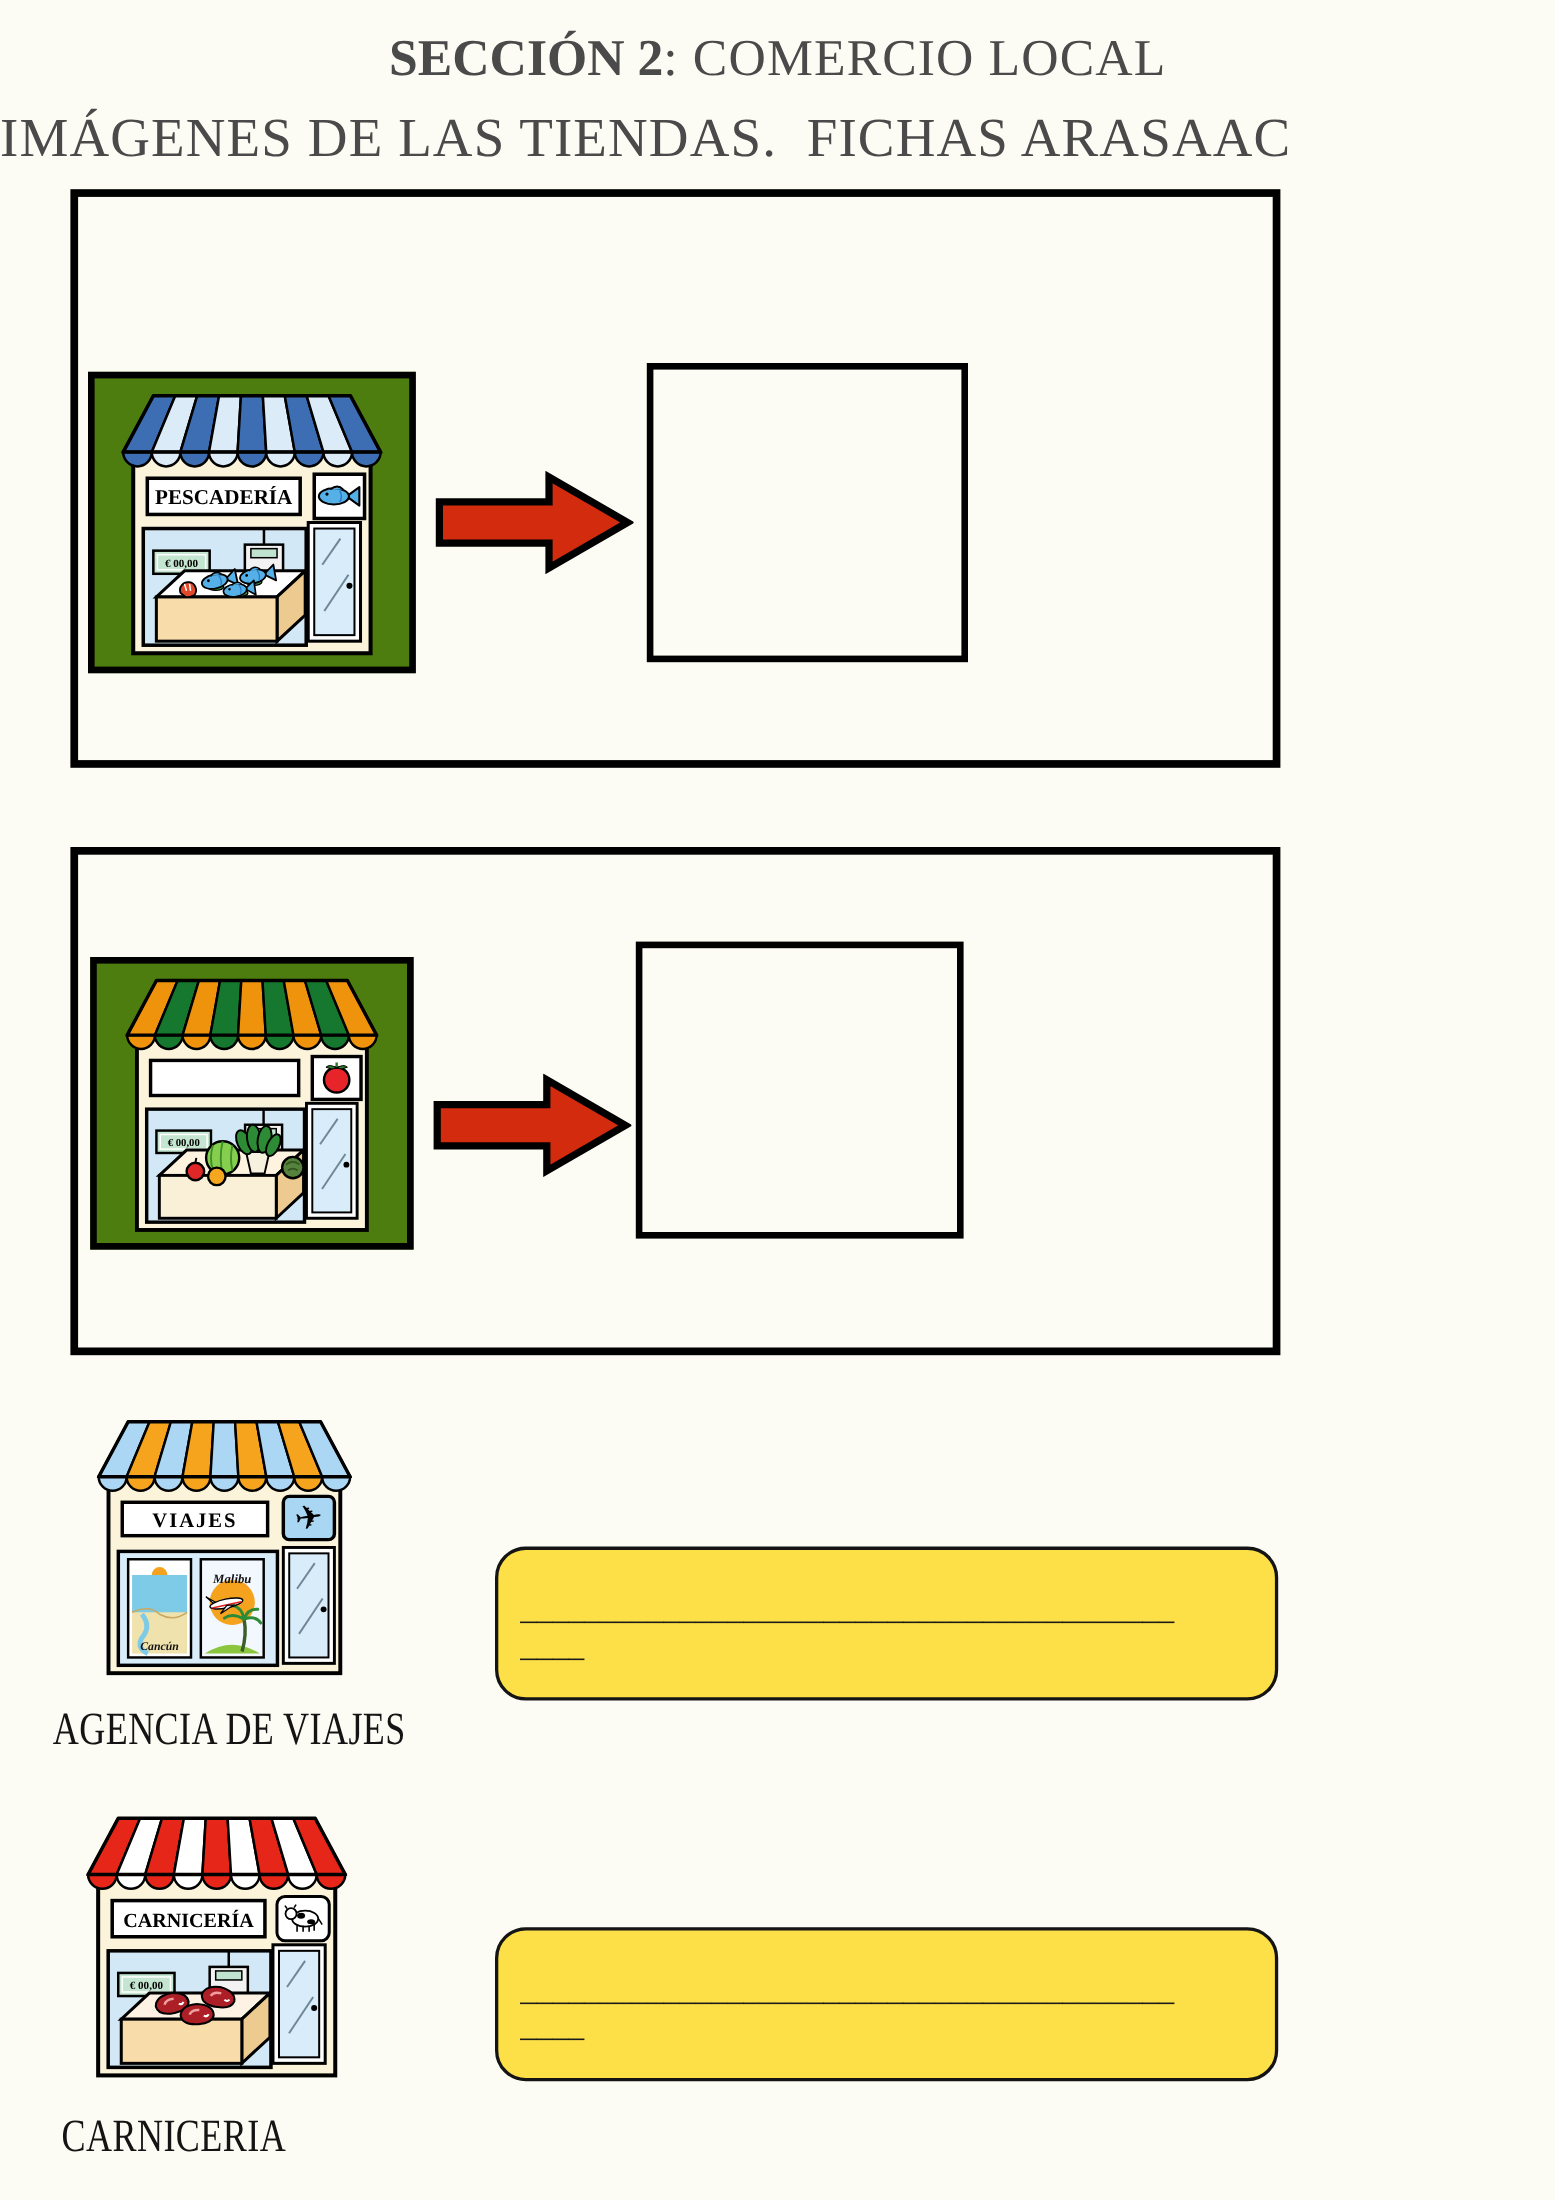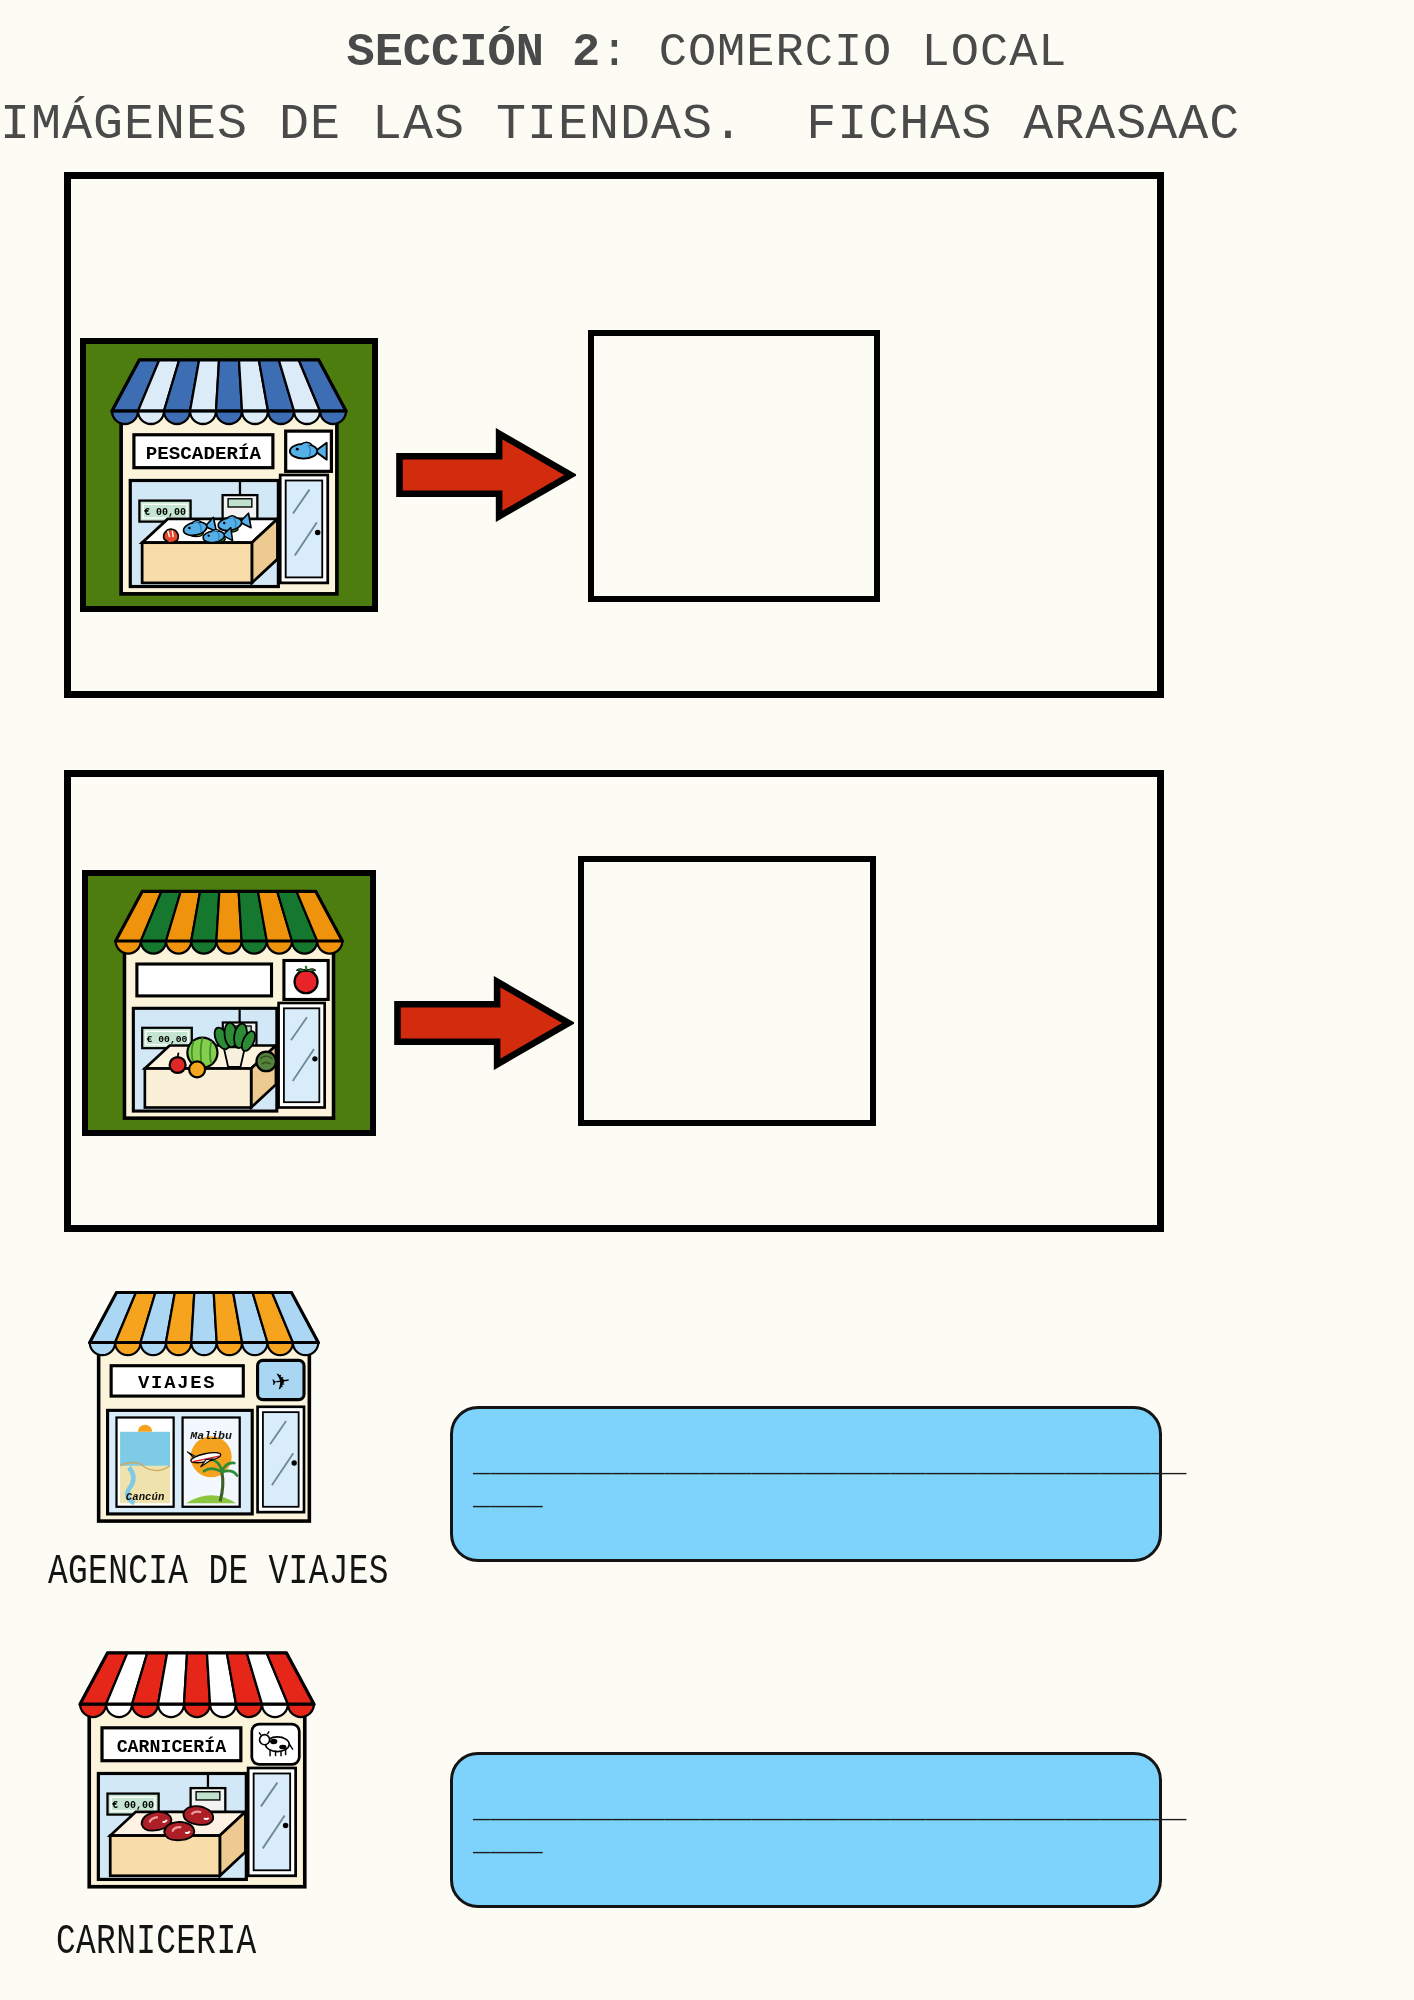--- a/index.html
+++ b/index.html
@@ -1,17 +1,17 @@
 <!DOCTYPE html>
 <html><head>
 <meta charset="utf-8">
 <style>
   html,body{margin:0;padding:0;}
   .canvas{position:relative;width:1414px;height:2000px;background:#fdfcf4;overflow:hidden;
-          font-family:Liberation Mono, monospace;}
+          font-family:Liberation Serif, serif;}
   .canvas *{box-sizing:border-box;}
   .title1{position:absolute;top:26px;left:0;width:100%;text-align:center;
           font-size:47px;color:#4a4a4a;letter-spacing:1px;white-space:nowrap;}
   .title1 .tb{font-weight:bold;letter-spacing:0;}
   .title2{position:absolute;top:96px;left:0;width:100%;
           font-size:50px;color:#4a4a4a;letter-spacing:1px;font-weight:400;white-space:pre;}
   .bigbox{position:absolute;border:7px solid #000;background:transparent;}
   .b1{left:64px;top:172px;width:1100px;height:526px;}
   .b2{left:64px;top:770px;width:1100px;height:462px;}
   .picto-frame{position:absolute;border:6px solid #000;background:#4d7c0f;padding:3px;}
@@ -19,22 +19,22 @@
   .pf2{left:82px;top:870px;width:294px;height:266px;}
   .square{position:absolute;border:6px solid #000;background:transparent;}
   .sq1{left:588px;top:330px;width:292px;height:272px;}
   .sq2{left:578px;top:856px;width:298px;height:270px;}
   .arrow{position:absolute;}
   .a1{left:394px;top:428px;width:182px;height:94px;}
   .a2{left:392px;top:976px;width:182px;height:94px;}
   .picto{position:absolute;}
   .free1{left:70px;top:1280px;width:268px;height:250px;}
   .free2{left:60px;top:1638px;width:274px;height:260px;text-align:center;}
-  .answer-box{position:absolute;width:712px;height:156px;border:3px solid #141414;
-              border-radius:28px;background:#7dd3fc;}
+  .answer-box{position:absolute;width:712px;height:140px;border:3px solid #141414;
+              border-radius:28px;background:#fde047;}
   .ab1{left:450px;top:1406px;}
   .ab2{left:450px;top:1752px;}
   .blanks{position:absolute;left:20px;top:38px;font-size:29px;line-height:33px;color:#1a1a1a;}
   .blanks span{display:block;white-space:nowrap;}
   .caption{position:absolute;font-size:42px;color:#141414;letter-spacing:.5px;
            transform:scaleX(.78);transform-origin:left center;white-space:nowrap;}
   .c1{left:48px;top:1548px;}
   .c2{left:56px;top:1918px;}
   svg{display:block;width:100%;height:100%;}
 </style>

